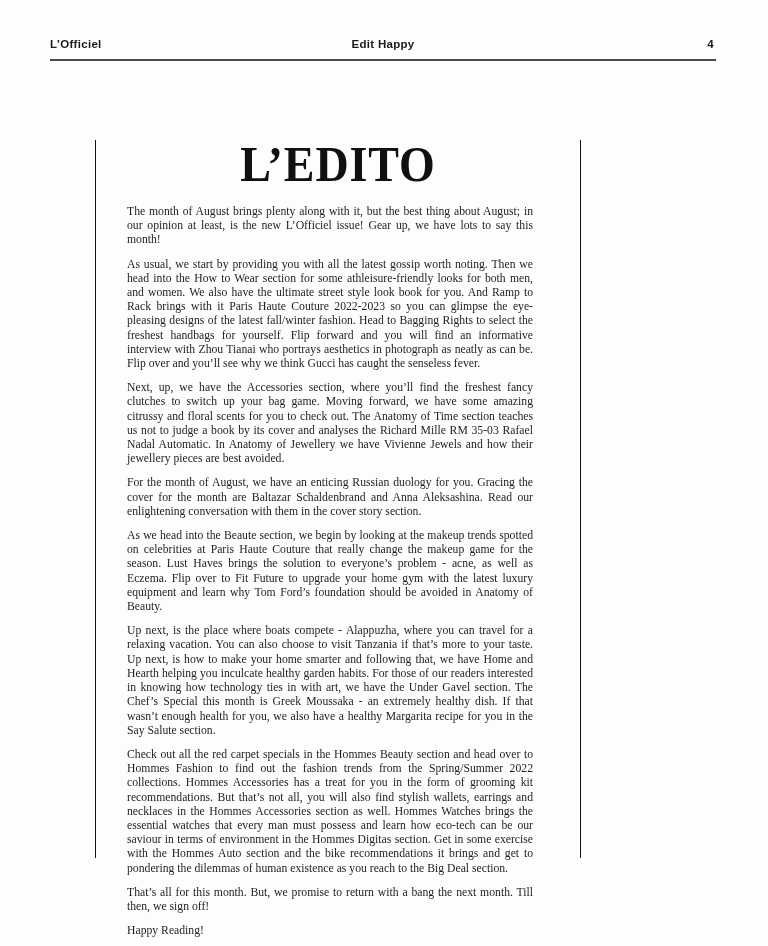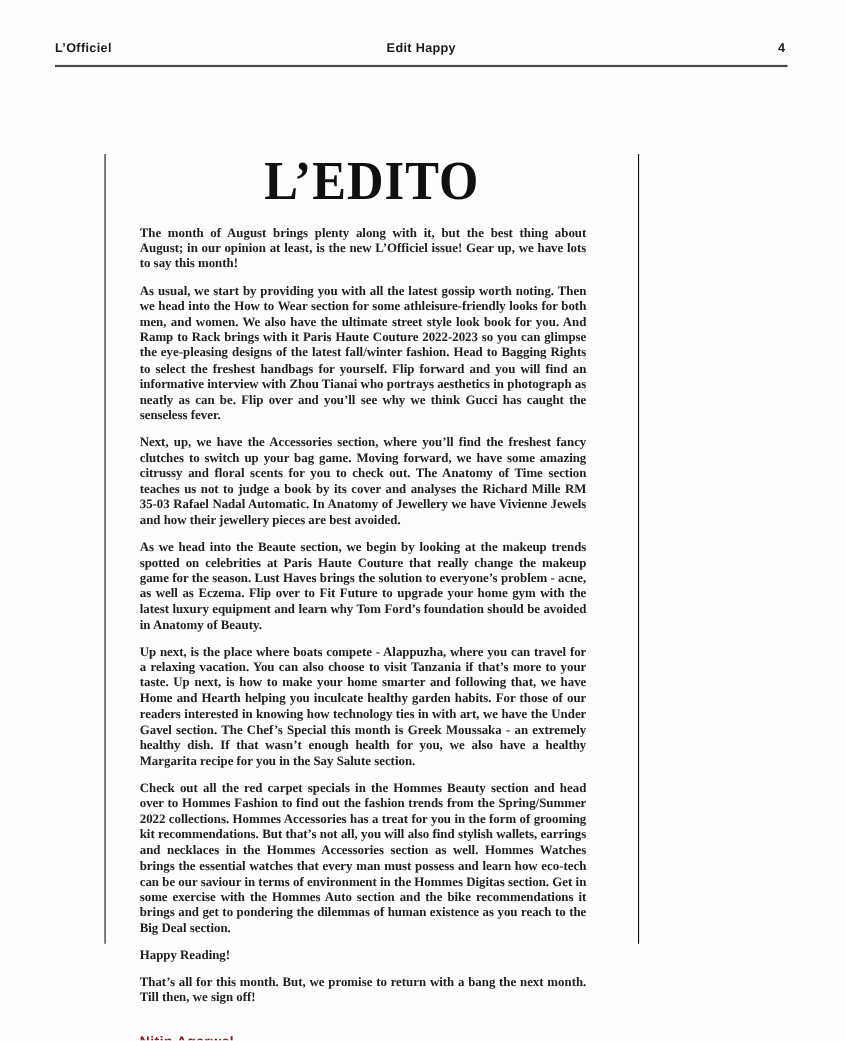--- a/index.html
+++ b/index.html
@@ -66,21 +66,20 @@
     transform: scaleX(0.92);
     transform-origin: center;
   }
   .body-copy p {
     margin: 0 16px 10px 0;
     font-family: "Liberation Serif", serif;
     font-size: 11.7px;
     line-height: 14.2px;
     text-align: justify;
     color: #1e1e1e;
-    font-weight: bold;
   }
   .signature {
     margin-top: 26px;
     font-family: "Liberation Sans", sans-serif;
   }
   .signature .sig-name {
     font-weight: bold;
     font-size: 12.5px;
     letter-spacing: 0.5px;
     color: #7f1d1d;
@@ -103,25 +102,26 @@
   </header>
   <div class="masthead-rule"></div>
 
   <main class="frame">
     <h1 class="edito-title">L’EDITO</h1>
 
     <div class="body-copy">
       <p>The month of August brings plenty along with it, but the best thing about August; in our opinion at least, is the new L’Officiel issue! Gear up, we have lots to say this month!</p>
       <p>As usual, we start by providing you with all the latest gossip worth noting. Then we head into the How to Wear section for some athleisure-friendly looks for both men, and women. We also have the ultimate street style look book for you. And Ramp to Rack brings with it Paris Haute Couture 2022-2023 so you can glimpse the eye-pleasing designs of the latest fall/winter fashion. Head to Bagging Rights to select the freshest handbags for yourself. Flip forward and you will find an informative interview with Zhou Tianai who portrays aesthetics in photograph as neatly as can be. Flip over and you’ll see why we think Gucci has caught the senseless fever.</p>
       <p>Next, up, we have the Accessories section, where you’ll find the freshest fancy clutches to switch up your bag game. Moving forward, we have some amazing citrussy and floral scents for you to check out. The Anatomy of Time section teaches us not to judge a book by its cover and analyses the Richard Mille RM 35-03 Rafael Nadal Automatic. In Anatomy of Jewellery we have Vivienne Jewels and how their jewellery pieces are best avoided.</p>
+      <p>For the month of August, we have an enticing Russian duology for you. Gracing the cover for the month are Baltazar Schaldenbrand and Anna Aleksashina. Read our enlightening conversation with them in the cover story section.</p>
       <p>As we head into the Beaute section, we begin by looking at the makeup trends spotted on celebrities at Paris Haute Couture that really change the makeup game for the season. Lust Haves brings the solution to everyone’s problem - acne, as well as Eczema. Flip over to Fit Future to upgrade your home gym with the latest luxury equipment and learn why Tom Ford’s foundation should be avoided in Anatomy of Beauty.</p>
       <p>Up next, is the place where boats compete - Alappuzha, where you can travel for a relaxing vacation. You can also choose to visit Tanzania if that’s more to your taste. Up next, is how to make your home smarter and following that, we have Home and Hearth helping you inculcate healthy garden habits. For those of our readers interested in knowing how technology ties in with art, we have the Under Gavel section. The Chef’s Special this month is Greek Moussaka - an extremely healthy dish. If that wasn’t enough health for you, we also have a healthy Margarita recipe for you in the Say Salute section.</p>
       <p>Check out all the red carpet specials in the Hommes Beauty section and head over to Hommes Fashion to find out the fashion trends from the Spring/Summer 2022 collections. Hommes Accessories has a treat for you in the form of grooming kit recommendations. But that’s not all, you will also find stylish wallets, earrings and necklaces in the Hommes Accessories section as well. Hommes Watches brings the essential watches that every man must possess and learn how eco-tech can be our saviour in terms of environment in the Hommes Digitas section. Get in some exercise with the Hommes Auto section and the bike recommendations it brings and get to pondering the dilemmas of human existence as you reach to the Big Deal section.</p>
+      <p>That’s all for this month. But, we promise to return with a bang the next month. Till then, we sign off!</p>
       <p>Happy Reading!</p>
-      <p>That’s all for this month. But, we promise to return with a bang the next month. Till then, we sign off!</p>
     </div>
 
     <div class="signature">
       <div class="sig-name">Nitin Agarwal</div>
       <div class="sig-role">Editor &amp; CEO</div>
     </div>
   </main>
 
 </div>
 

